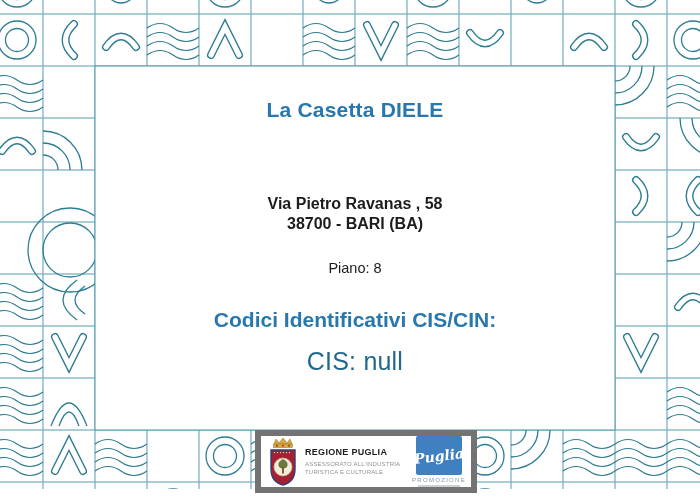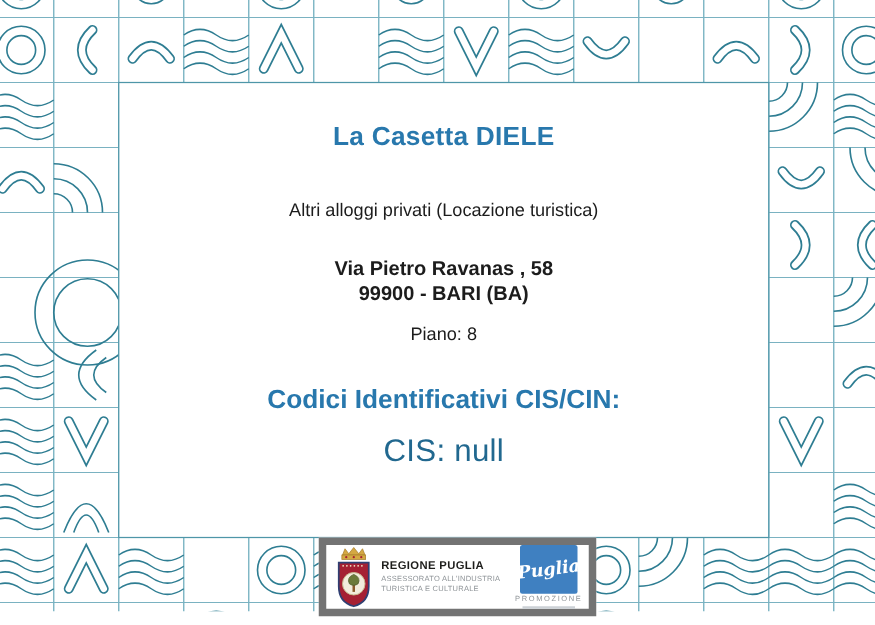--- a/index.html
+++ b/index.html
@@ -20,21 +20,21 @@
     font-family:"Liberation Sans", sans-serif;
   }
   #border-svg{position:absolute;left:0;top:0;width:700px;height:500px;display:block;}
   .content{
     position:absolute;left:95px;top:66px;width:520px;height:304px;
     text-align:center;
   }
   .content > div{position:absolute;left:0;right:0;}
   .title{top:32px;font-size:21px;font-weight:bold;color:var(--accent-blue);letter-spacing:0.2px;}
   .category{top:95px;font-size:14.5px;color:var(--text-black);}
-  .address{top:140px;font-size:16px;font-weight:bold;color:var(--text-black);line-height:20px;}
+  .address{top:128px;font-size:16px;font-weight:bold;color:var(--text-black);line-height:20px;}
   .floor{top:194px;font-size:14.5px;color:var(--text-black);}
   .codes-heading{top:242px;font-size:21px;font-weight:bold;color:var(--accent-blue);}
   .codes{top:280px;font-size:25px;font-weight:normal;color:var(--code-blue);line-height:30px;letter-spacing:0.2px;}
   .logo-box{
     position:absolute;left:255px;top:430px;width:222px;height:63px;
     background:#ffffff;border:6px solid #737373;box-sizing:border-box;
     display:flex;align-items:center;padding:0 7px;gap:7px;
   }
   .crest{flex:0 0 auto;}
   .rp-text{flex:1 1 auto;text-align:left;}
@@ -350,24 +350,23 @@
     <circle cx="485" cy="508" r="11.5" fill="none" stroke="#2e7d92" stroke-width="1.3"></circle>
     <circle cx="641" cy="508" r="15" fill="none" stroke="#2e7d92" stroke-width="1.3"></circle>
     <circle cx="70" cy="250" r="42" fill="none" stroke="#2e7d92" stroke-width="1.3"></circle>
     <circle cx="70" cy="250" r="27" fill="none" stroke="#2e7d92" stroke-width="1.3"></circle>
     <rect x="95" y="66" width="520" height="364" fill="#ffffff" stroke="#4e96a8" stroke-width="1"></rect>
     <rect x="0" y="489" width="700" height="11" fill="#ffffff"></rect>
   </svg>
 
 <div class="content">
   <div class="title">La Casetta DIELE</div>
-  <div class="category">Altri alloggi privati (Locazione turistica)</div>
   <div class="address">
     <div>Via Pietro Ravanas , 58</div>
-    <div>99900 - BARI (BA)</div>
+    <div>38700 - BARI (BA)</div>
   </div>
   <div class="floor">Piano: 8</div>
   <div class="codes-heading">Codici Identificativi CIS/CIN:</div>
   <div class="codes">
     <div>CIS: null</div>
   </div>
 </div>
 
 <div class="logo-box">
   <svg class="crest" width="30" height="52" viewBox="0 0 30 52" xmlns="http://www.w3.org/2000/svg">

